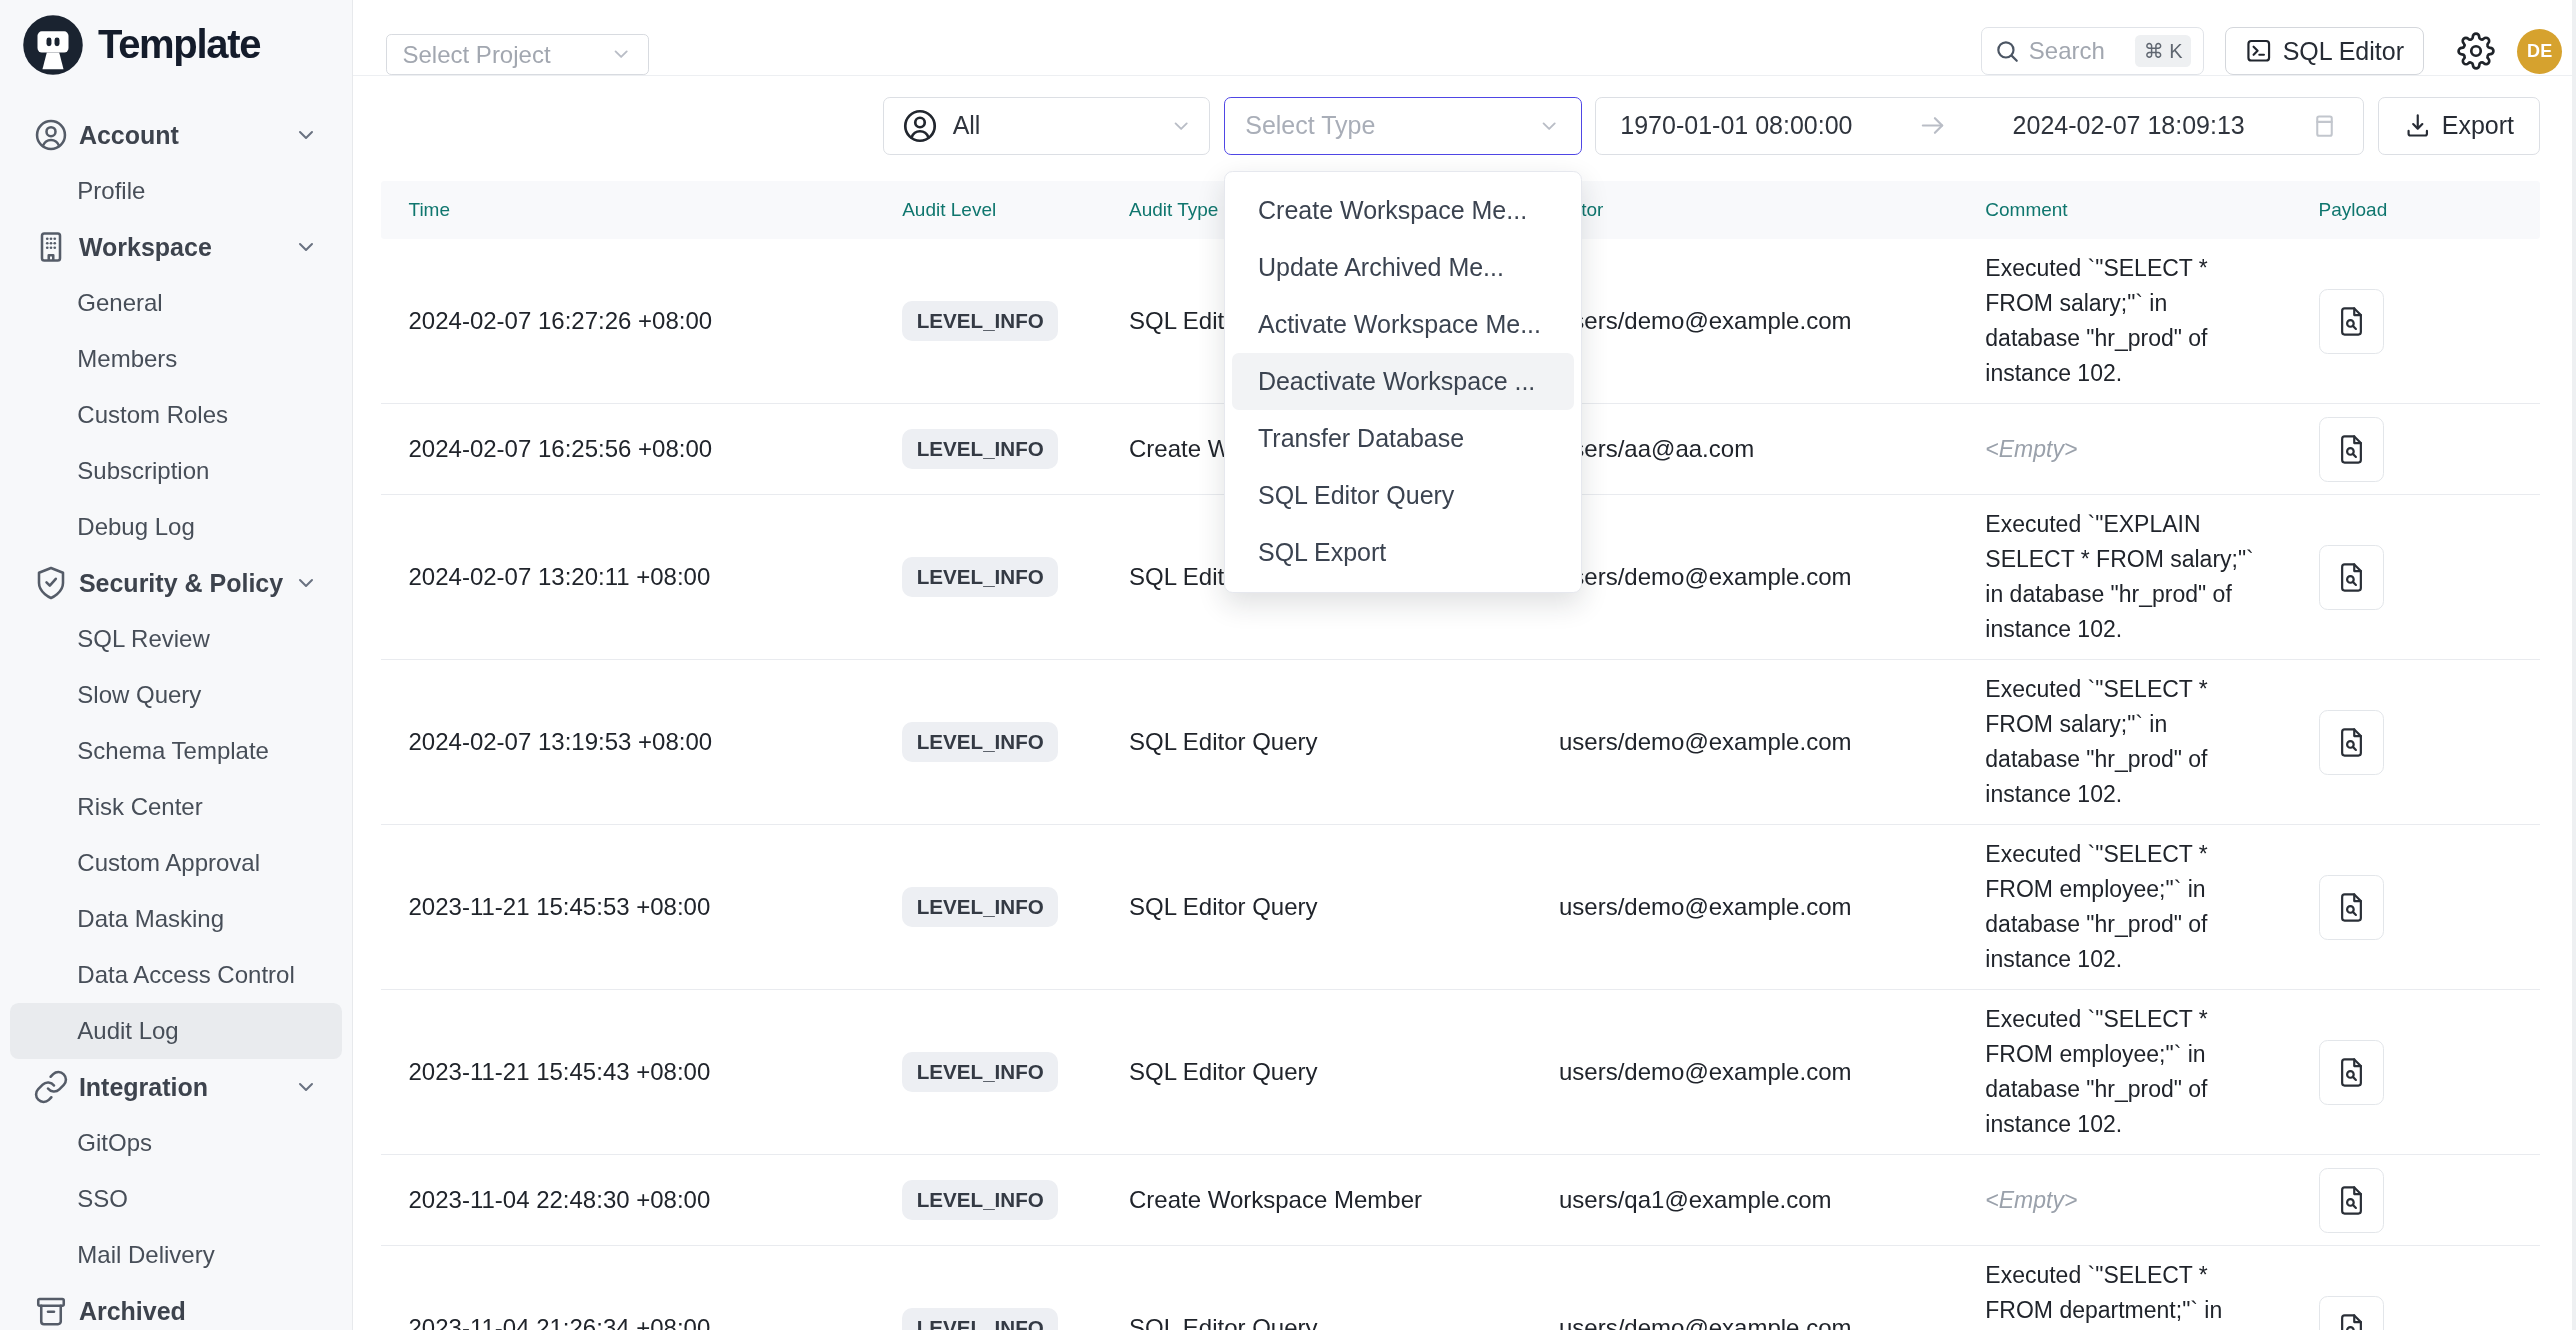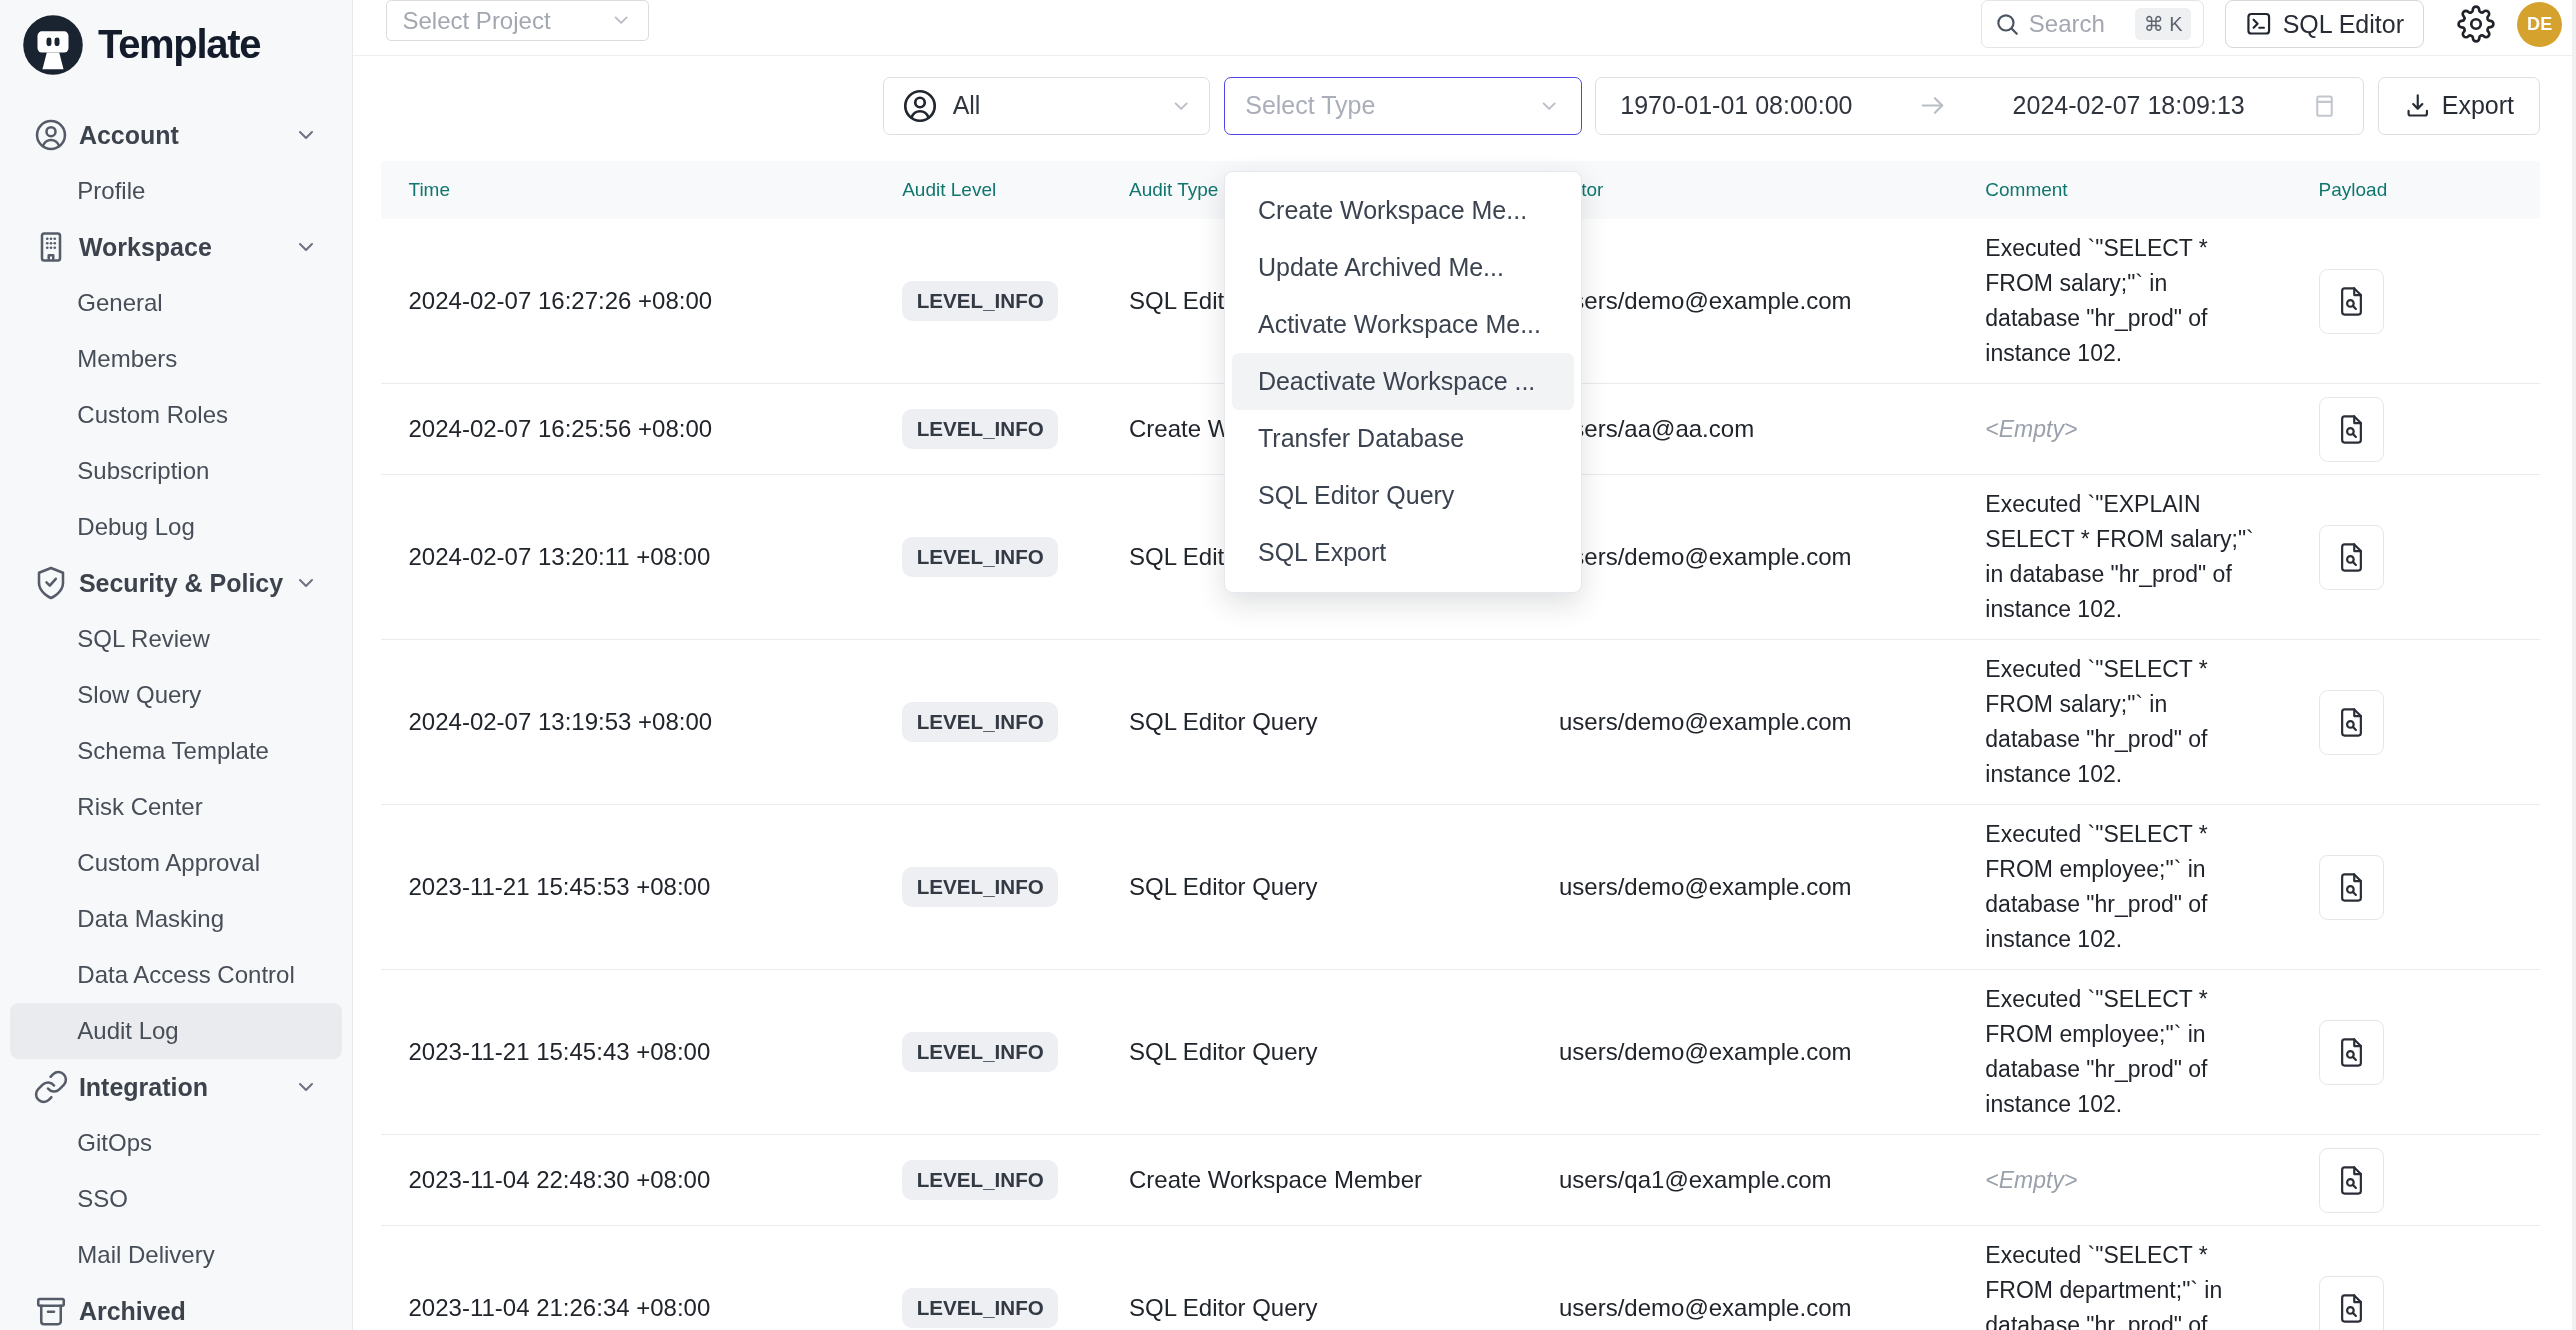--- a/index.html
+++ b/index.html
@@ -19,22 +19,22 @@
   .nav-item .nicon svg { width:36px; height:36px; }
   .nav-item .nlabel { font-size:25px; font-weight:600; color:#3d434d; }
   .nav-item.sub { padding-left:67px; }
   .nav-item.sub .nlabel { font-weight:400; font-size:24px; color:#474e58; }
   .nav-item .nchev { margin-left:auto; width:24px; height:24px; color:#6a7280; }
   .nav-item .nchev svg { width:24px; height:24px; }
   .nav-item.active { background:#e9ebee; }
 
   
   .main { flex:1; display:flex; flex-direction:column; min-width:0; }
-  .topbar { height:56px; flex:none; border-bottom:0.9px solid #edeff2; display:flex;
-    align-items:flex-start; padding:0 13.7px 0 33px; background:#fff; }
+  .topbar { height:76px; flex:none; border-bottom:0.9px solid #edeff2; display:flex;
+    align-items:flex-end; padding:0 13.7px 0 33px; background:#fff; }
   .proj-select { width:263px; height:41px; border:0.9px solid #d8dbe0; border-radius:5.2px;
     background:#fff; display:flex; align-items:center; padding:0 15.5px; cursor:pointer; }
   .proj-select .ph { font-size:24px; color:#a2a7b0; }
   .chev { margin-left:auto; width:22.3px; height:22.3px; color:#b9bdc6; flex:none; }
   .chev svg { width:22.3px; height:22.3px; }
   .top-right { margin-left:auto; display:flex; align-items:center; }
   .searchbox { width:223px; height:48px; border:0.9px solid #e0e3e8; border-radius:6.9px;
     background:#fff; display:flex; align-items:center; padding:16px 12px; cursor:text; }
   .searchbox .sicon { width:26px; height:26px; color:#4b5563; margin-right:8.6px; flex:none; }
   .searchbox .sicon svg { width:26px; height:26px; }

